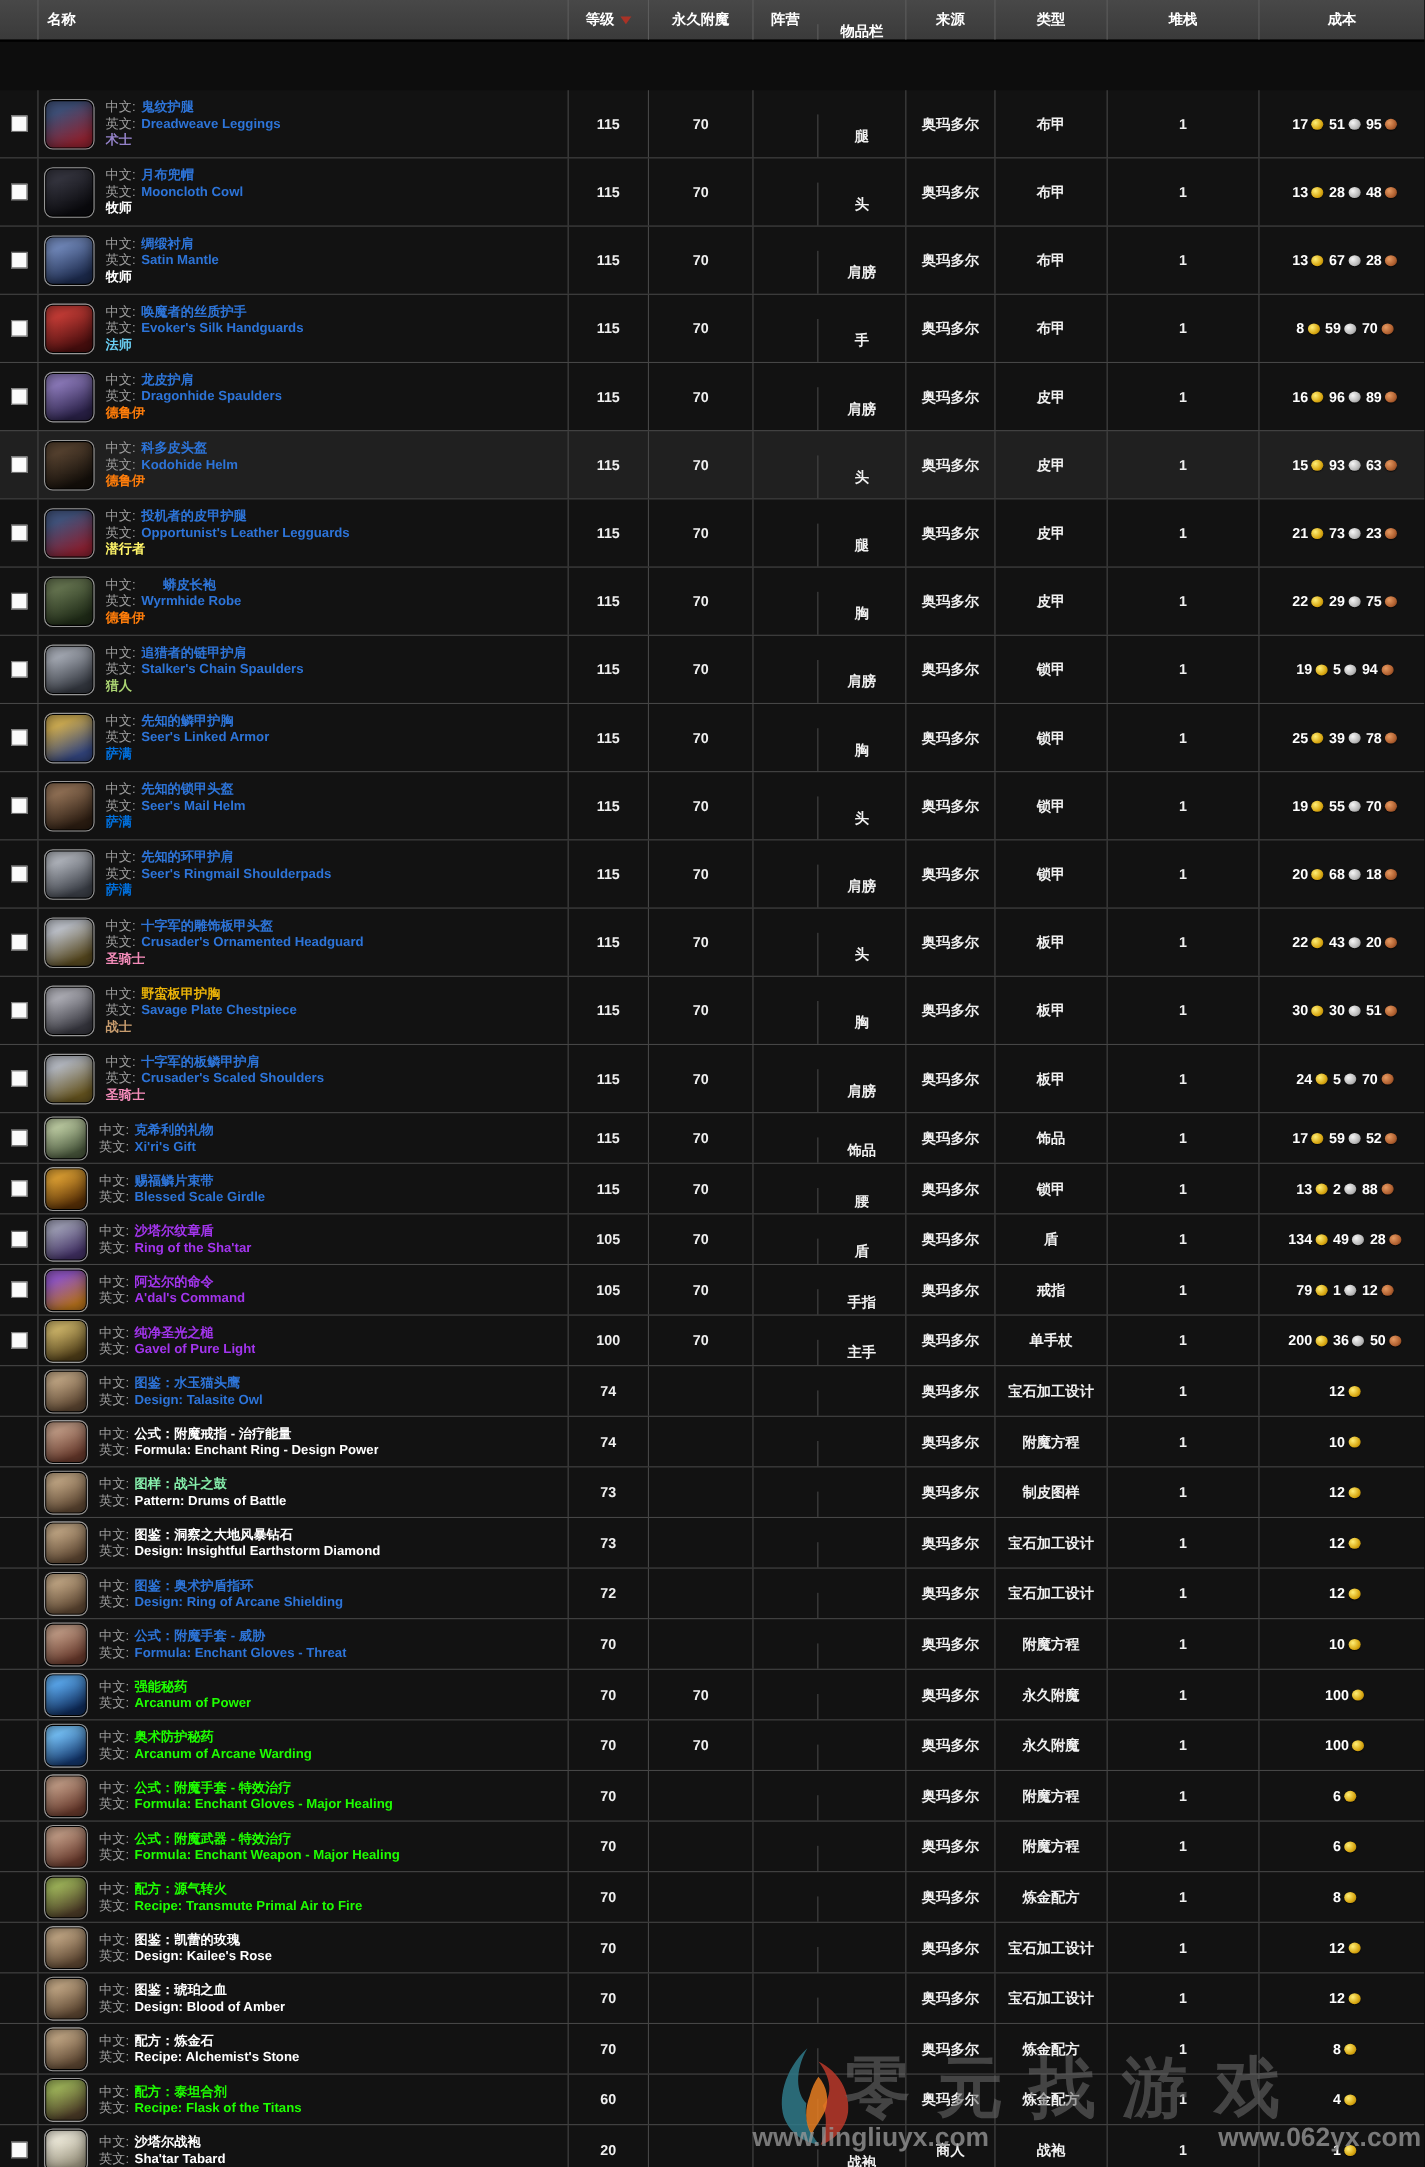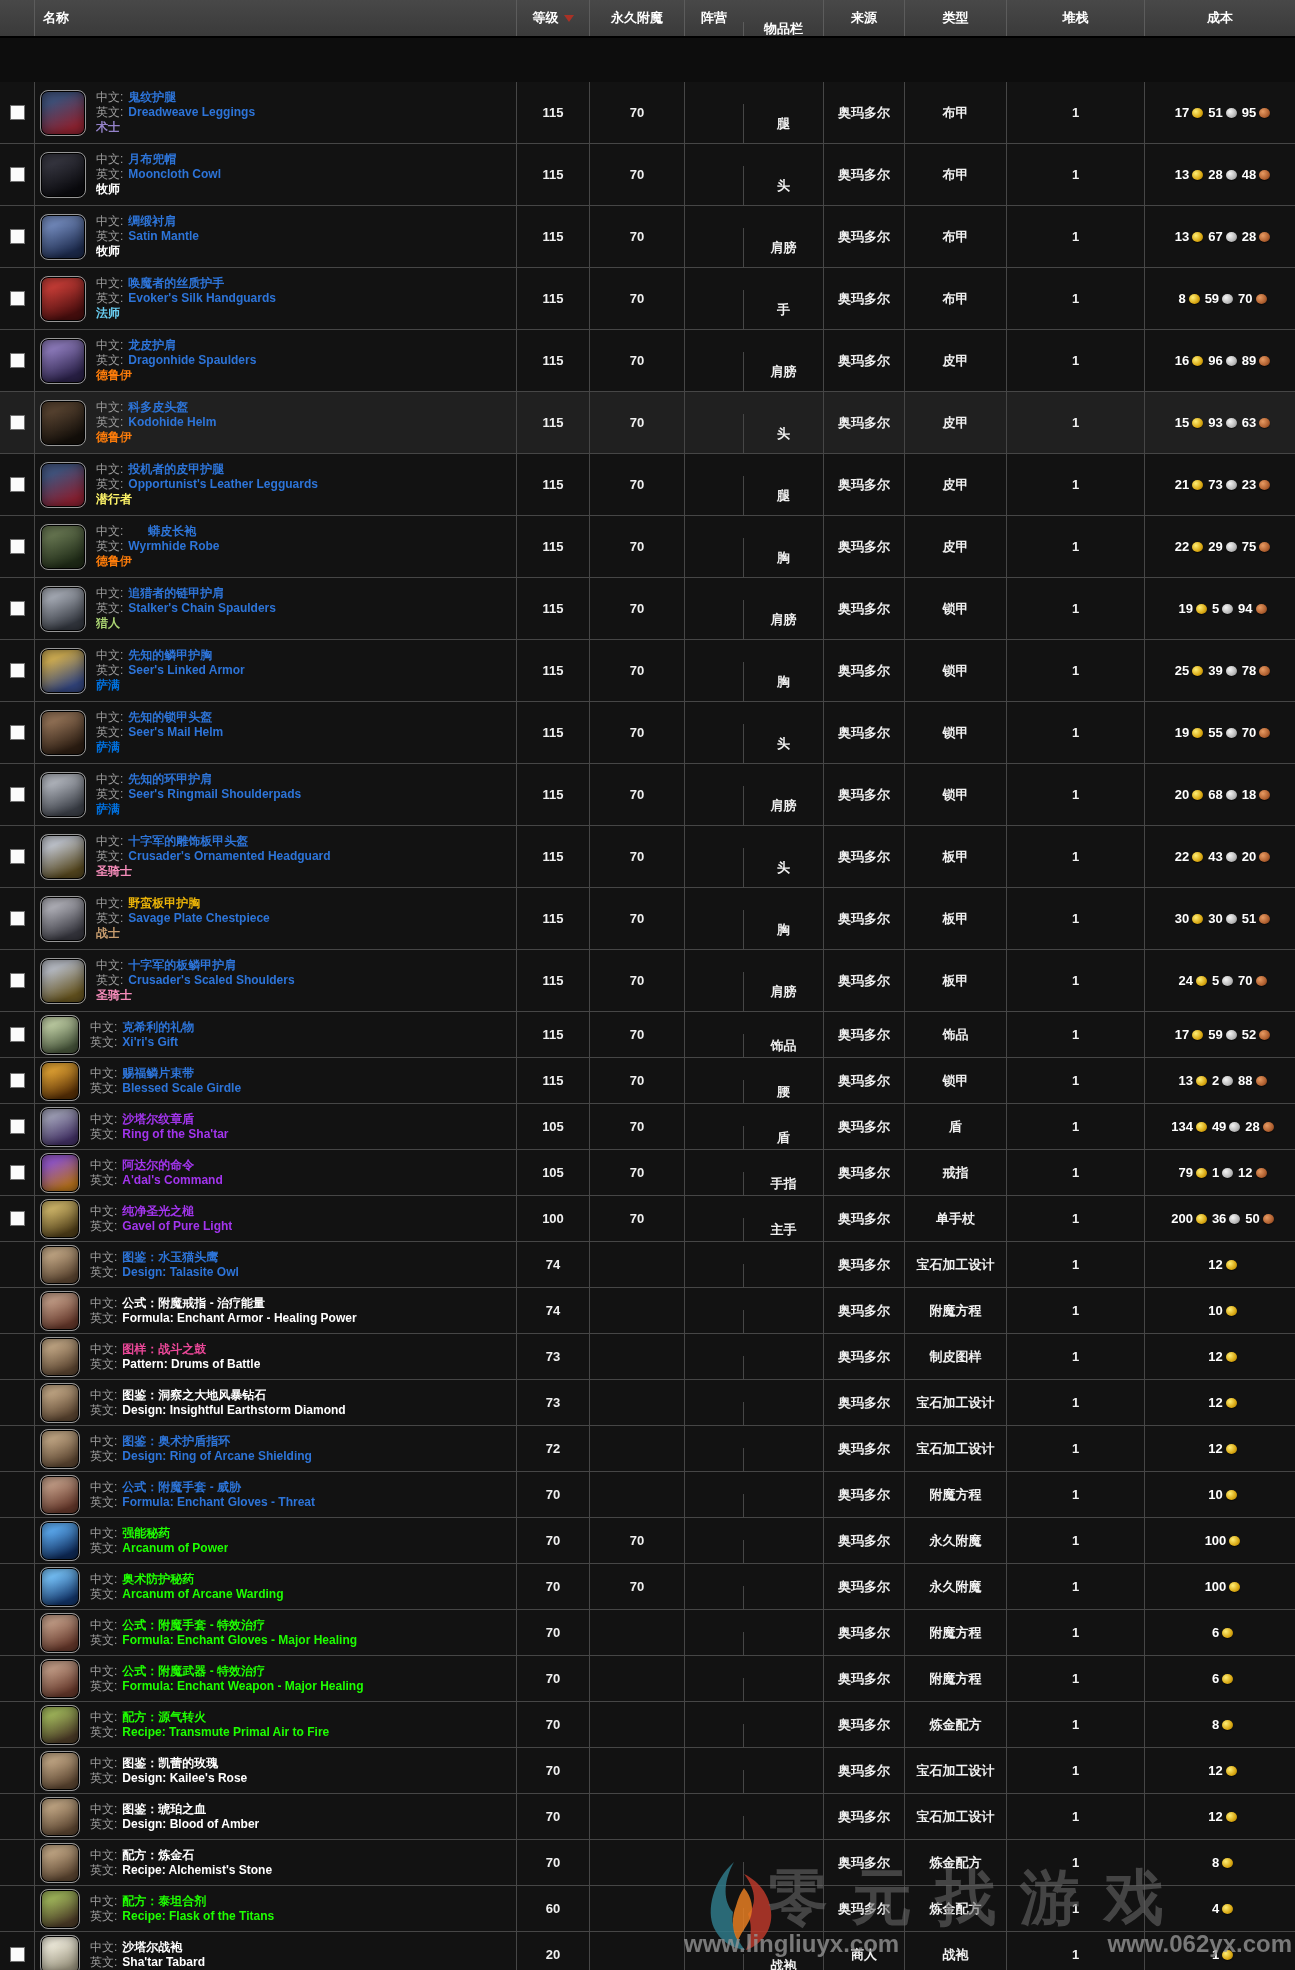--- a/index.html
+++ b/index.html
@@ -683,41 +683,41 @@
           <span class="num">12</span>
           <span class="coin g"></span>
         </div>
       </div>
       <div class="row short">
         <div class="cell c-check"></div>
         <div class="cell c-name">
           <span class="icon sm" style="background: linear-gradient(155deg, rgb(192, 154, 132) 25%, rgb(100, 55, 42) 80%);"></span>
           <div class="ntext">
             <div class="nline"><span class="lbl">中文:</span><span class="iname" style="color: rgb(255, 255, 255);">公式：附魔戒指 - 治疗能量</span></div>
-            <div class="nline"><span class="lbl">英文:</span><span class="iname" style="color: rgb(255, 255, 255);">Formula: Enchant Armor - Healing Power</span></div>
+            <div class="nline"><span class="lbl">英文:</span><span class="iname" style="color: rgb(255, 255, 255);">Formula: Enchant Ring - Design Power</span></div>
           </div>
         </div>
         <div class="cell c-level">74</div>
         <div class="cell c-req"></div>
         <div class="cell c-fac"></div>
         <div class="cell c-slot"></div>
         <div class="cell c-src">奥玛多尔</div>
         <div class="cell c-type">附魔方程</div>
         <div class="cell c-stack">1</div>
         <div class="cell c-cost">
           <span class="num">10</span>
           <span class="coin g"></span>
         </div>
       </div>
       <div class="row short">
         <div class="cell c-check"></div>
         <div class="cell c-name">
           <span class="icon sm" style="background: linear-gradient(155deg, rgb(192, 165, 131) 25%, rgb(90, 68, 48) 80%);"></span>
           <div class="ntext">
-            <div class="nline"><span class="lbl">中文:</span><span class="iname" style="color: #ec4899;">图样：战斗之鼓</span></div>
+            <div class="nline"><span class="lbl">中文:</span><span class="iname" style="color: #86efac;">图样：战斗之鼓</span></div>
             <div class="nline"><span class="lbl">英文:</span><span class="iname" style="color: rgb(255, 255, 255);">Pattern: Drums of Battle</span></div>
           </div>
         </div>
         <div class="cell c-level">73</div>
         <div class="cell c-req"></div>
         <div class="cell c-fac"></div>
         <div class="cell c-slot"></div>
         <div class="cell c-src">奥玛多尔</div>
         <div class="cell c-type">制皮图样</div>
         <div class="cell c-stack">1</div>

